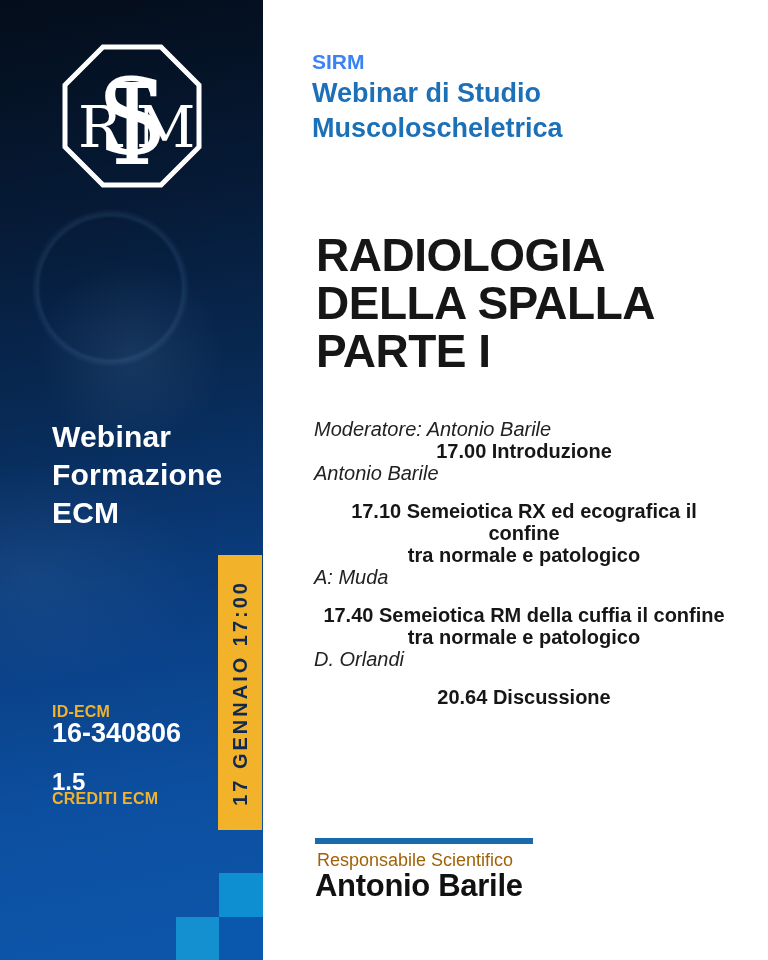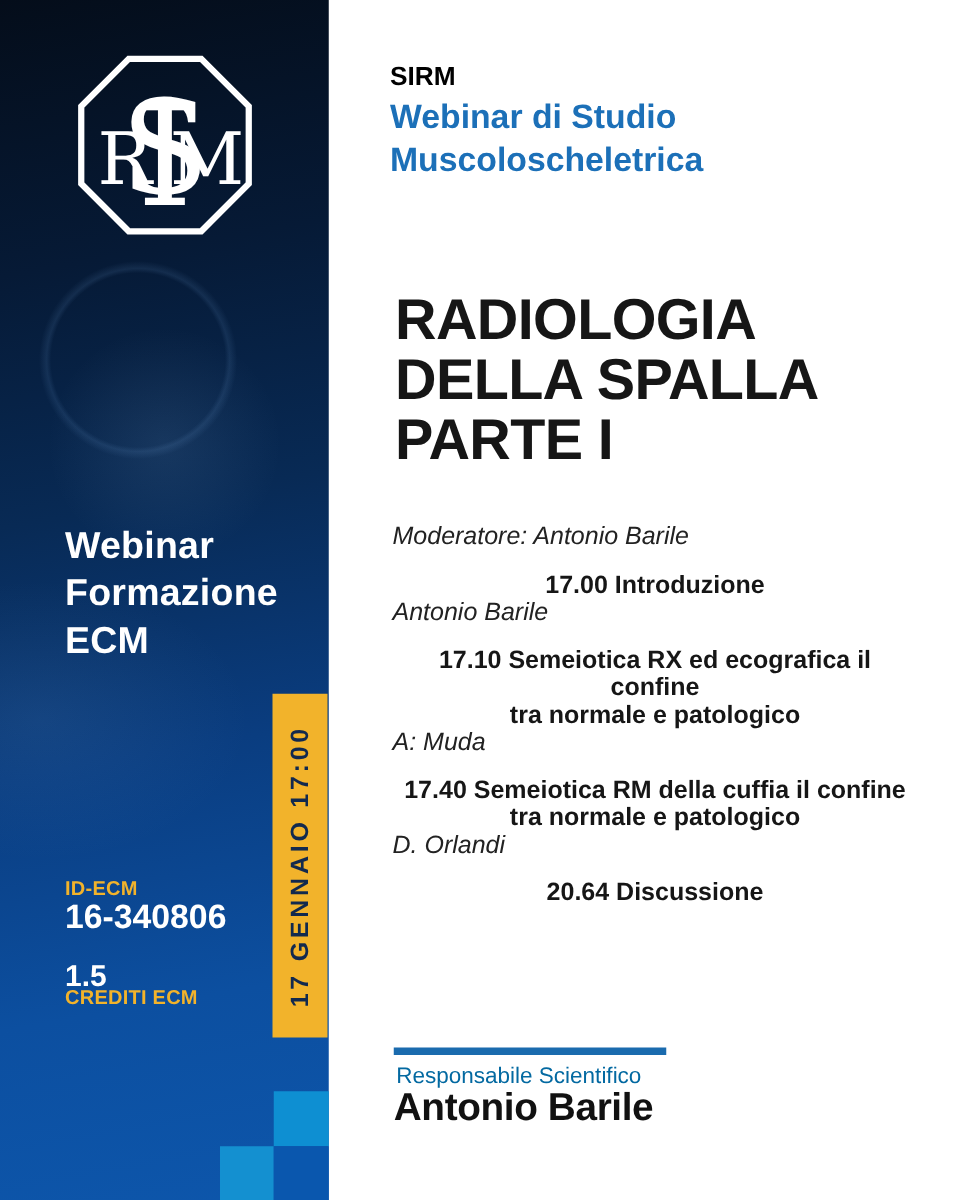--- a/index.html
+++ b/index.html
@@ -86,21 +86,21 @@
   .px-a { left: 219px; top: 873px; width: 44px; height: 44px; background: #0E8FD2; }
   .px-b { left: 176px; top: 917px; width: 43px; height: 43px; background: #1490D0; }
   .px-c { left: 219px; top: 917px; width: 44px; height: 43px; background: #0A57AE; }
 
   
   .main { position: absolute; left: 312px; top: 0; width: 430px; }
 
   .org-name {
     position: absolute;
     left: 0; top: 50px;
-    color: #000000;
+    color: #3b82f6;
     font-size: 21px;
     font-weight: bold;
   }
   .section-title {
     position: absolute;
     left: 0; top: 76px;
     color: #1C70B8;
     font-size: 27px;
     font-weight: bold;
     line-height: 35px;
@@ -119,21 +119,20 @@
   .program {
     position: absolute;
     left: 2px; top: 419px;
     width: 420px;
     color: #1a1a1a;
   }
   .moderator {
     font-size: 20px;
     font-style: italic;
     line-height: 21px;
-    margin-bottom: 17px;
     color: #222222;
   }
   .prog-item { margin-bottom: 16px; }
   .prog-title {
     font-size: 20px;
     font-weight: bold;
     line-height: 22px;
     color: #161616;
     text-align: center;
   }
@@ -147,21 +146,21 @@
   .footer-rule {
     position: absolute;
     left: 315px; top: 838px;
     width: 218px; height: 6px;
     background: #1A6BAE;
   }
   .footer-role {
     position: absolute;
     left: 317px; top: 850px;
     font-size: 18px;
-    color: #0369a1;
+    color: #a16207;
   }
   .footer-name {
     position: absolute;
     left: 315px; top: 868px;
     font-size: 31px;
     font-weight: 800;
     color: #111111;
     letter-spacing: -0.3px;
   }
 

